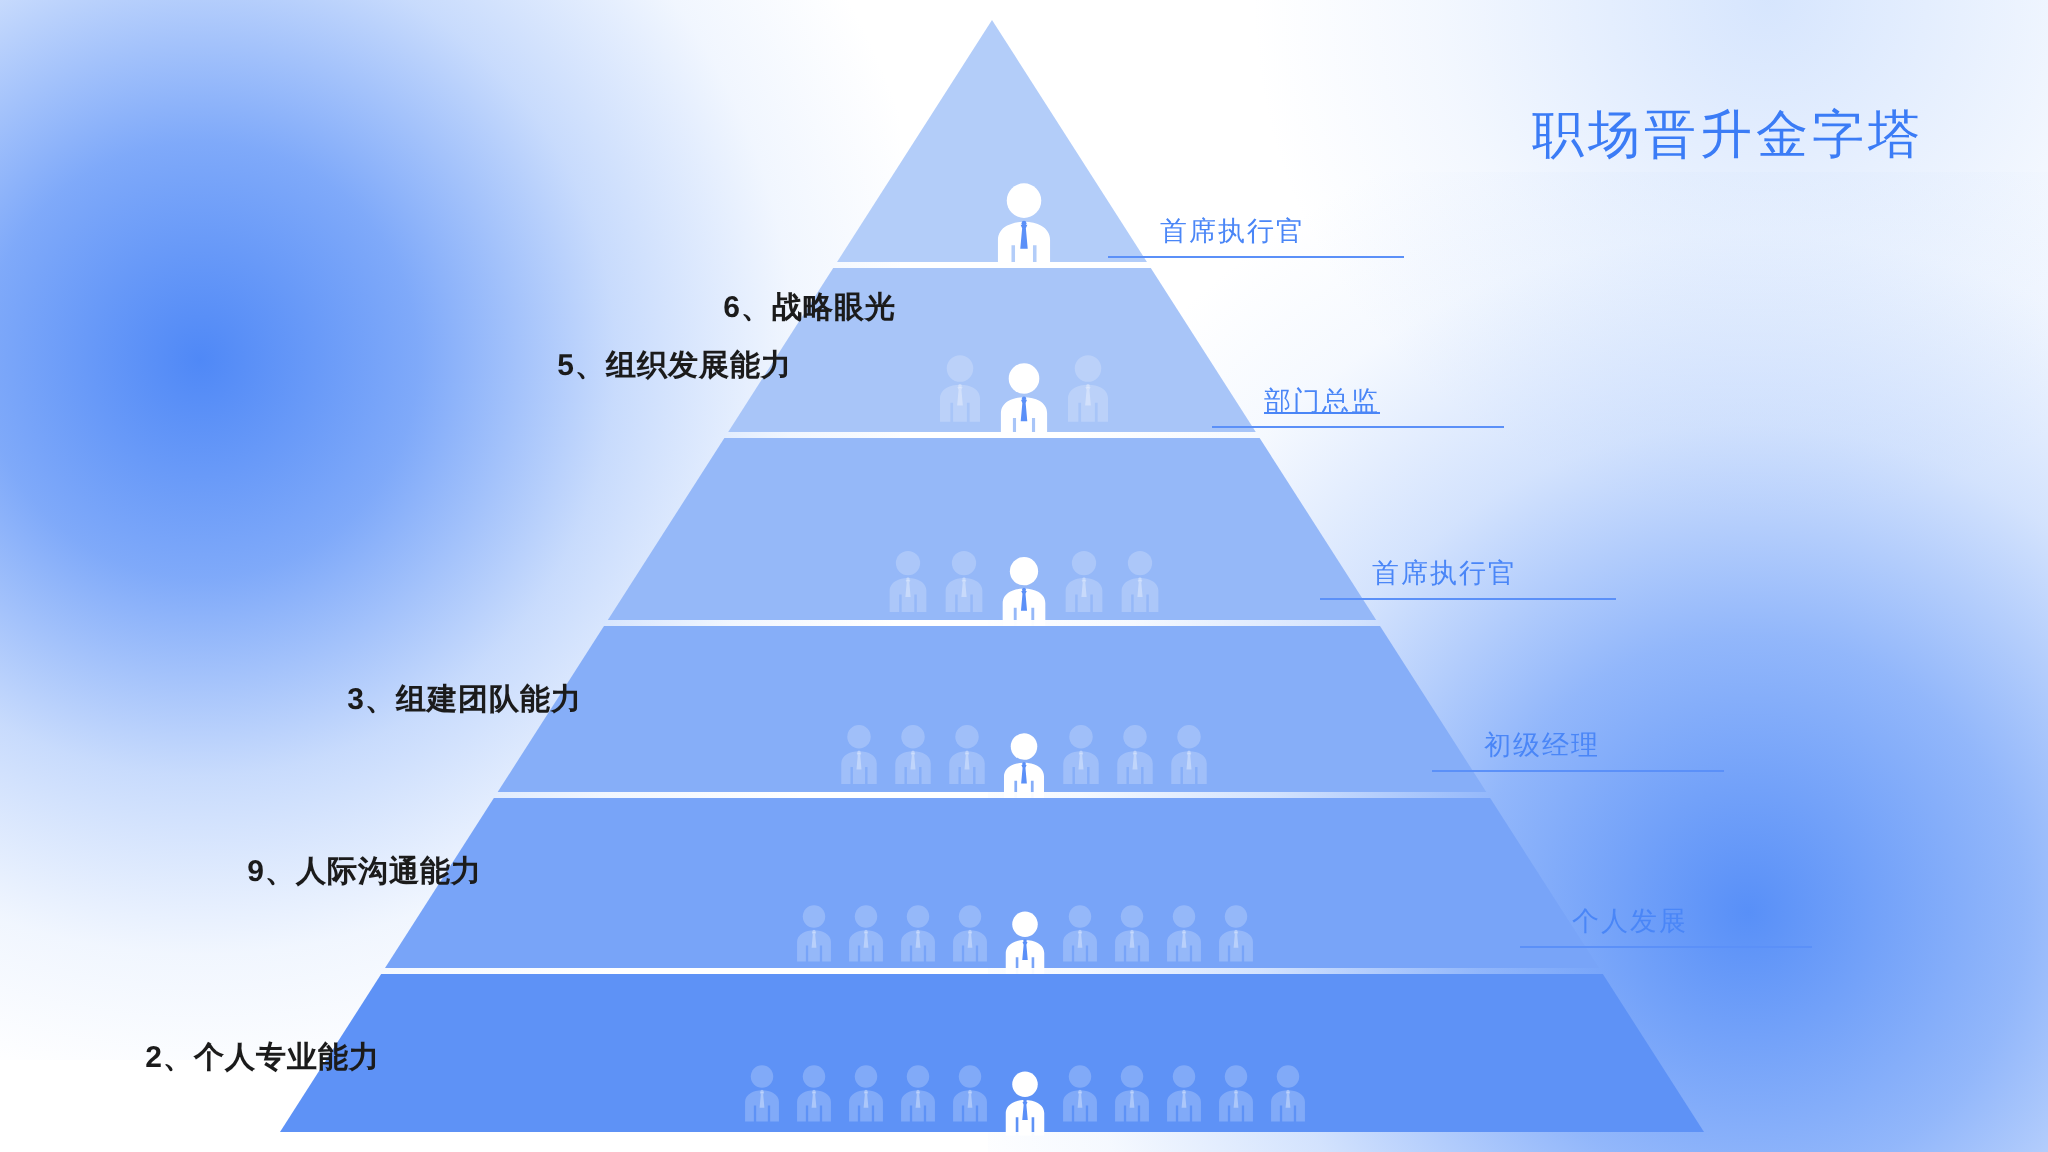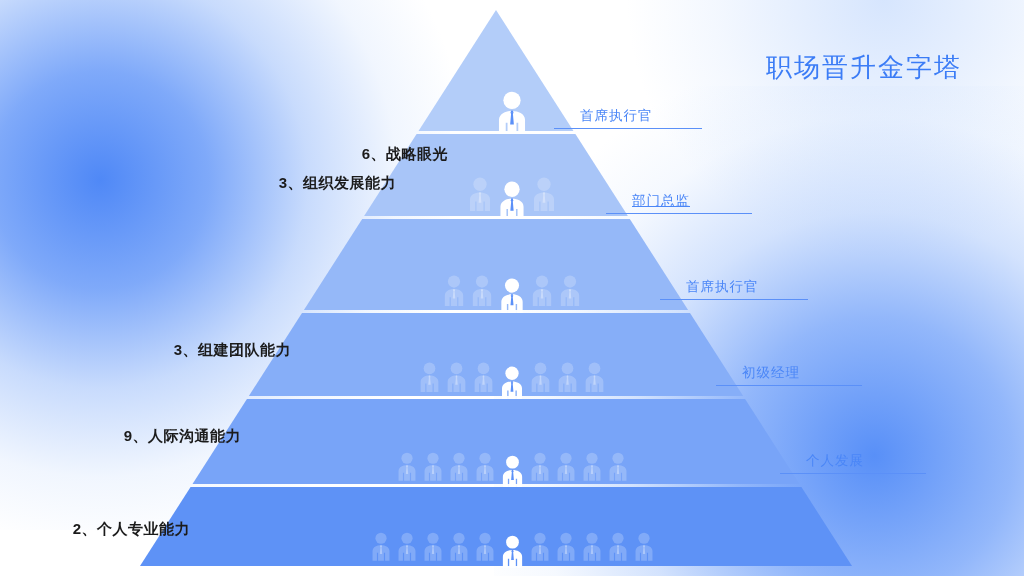--- a/index.html
+++ b/index.html
@@ -489,24 +489,24 @@
             <svg width="22" height="29" viewBox="0 0 40 52" aria-hidden="true">
     <circle cx="20" cy="11" r="10.2" fill="rgba(255,255,255,0.22)"></circle>
     <path d="M20 23.5c-4.0 0-7.6 0.9-10.2 2.4C6.6 27.7 4.6 30.6 4.6 34.2V52h8.0V37.4h2.1V52h10.6V37.4h2.1V52h8.0V34.2c0-3.6-2.0-6.5-5.2-8.3C27.6 24.4 24.0 23.5 20 23.5z" fill="rgba(255,255,255,0.22)"></path>
     <path d="M18.0 25.2h4.0l-0.9 2.1 1.1 12.2h-4.4l1.1-12.2z" fill="rgba(255,255,255,0.34)"></path>
     <circle cx="20" cy="24.4" r="1.45" fill="rgba(255,255,255,0.34)"></circle>
   </svg>
           </div>
         </div>
       </div>
       <div class="tier-label" style="left: 448px; top: 112px; transform: translate(-100%, -50%); margin-top: 42px;">6、战略眼光</div>
-      <div class="tier-label" style="left: 396px; top: 183px; transform: translate(-100%, -50%);">3、组织发展能力</div>
+      <div class="tier-label" style="left: 396px; top: 183px; transform: translate(-100%, -50%);">5、组织发展能力</div>
       <div class="tier-label" style="left: 291px; top: 350px; transform: translate(-100%, -50%);">3、组建团队能力</div>
       <div class="tier-label" style="left: 241px; top: 436px; transform: translate(-100%, -50%);">9、人际沟通能力</div>
       <div class="tier-label" style="left: 190px; top: 529px; transform: translate(-100%, -50%);">2、个人专业能力</div>
       <div class="role" style="left: 580px; top: 107px;"><span>首席执行官</span><span class="role-rule" style="width: 148px; left: -26px;"></span></div>
       <div class="role" style="left: 632px; top: 192px; text-decoration: underline;"><span>部门总监</span><span class="role-rule" style="width: 146px; left: -26px;"></span></div>
       <div class="role" style="left: 686px; top: 278px;"><span>首席执行官</span><span class="role-rule" style="width: 148px; left: -26px;"></span></div>
       <div class="role" style="left: 742px; top: 364px;"><span>初级经理</span><span class="role-rule" style="width: 146px; left: -26px;"></span></div>
-      <div class="role" style="left: 806px; top: 452px;"><span>个人发展</span><span class="role-rule" style="width: 146px; left: -26px;"></span></div>
+      <div class="role" style="left: 786px; top: 452px;"><span>个人发展</span><span class="role-rule" style="width: 146px; left: -26px;"></span></div>
     </div>
 
 </div>
 
 </body></html>

